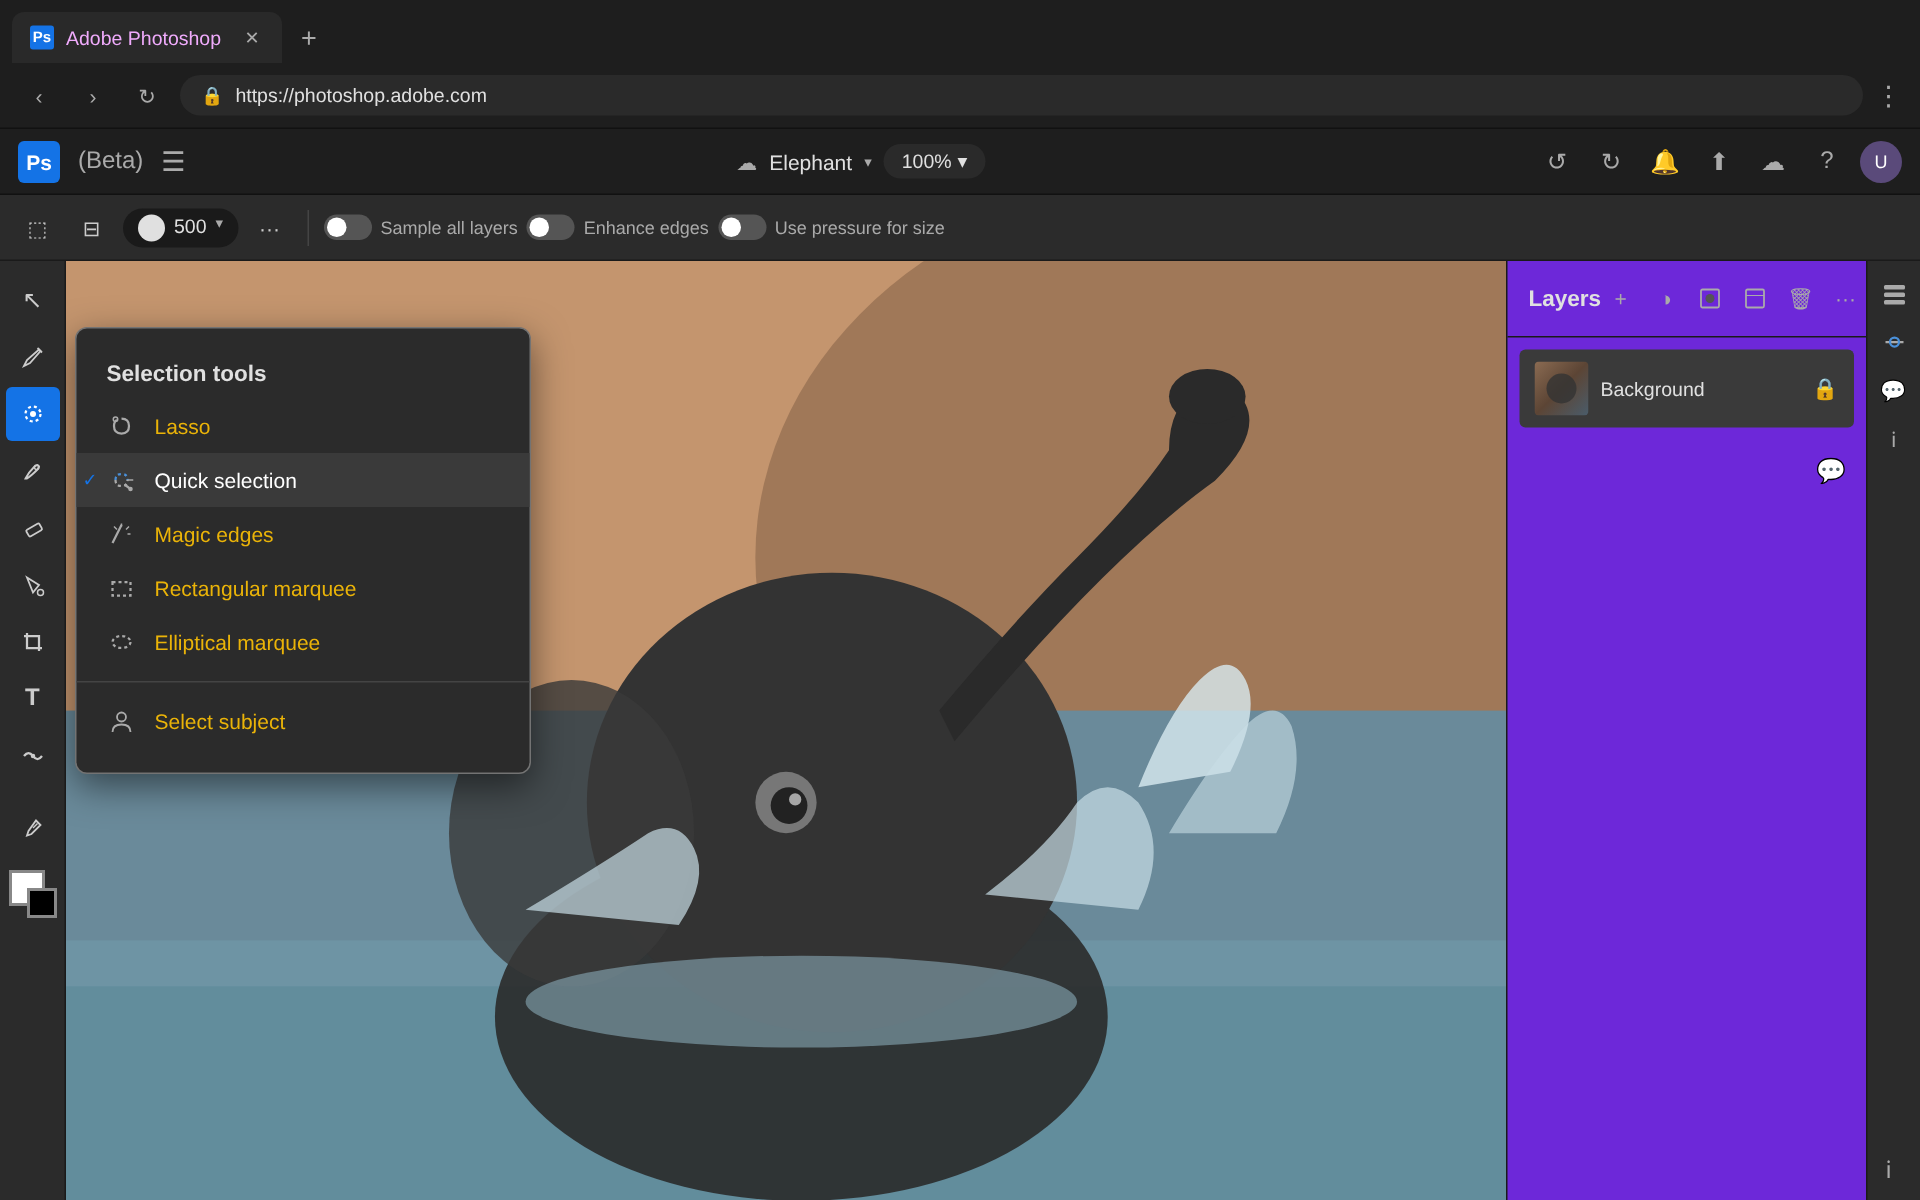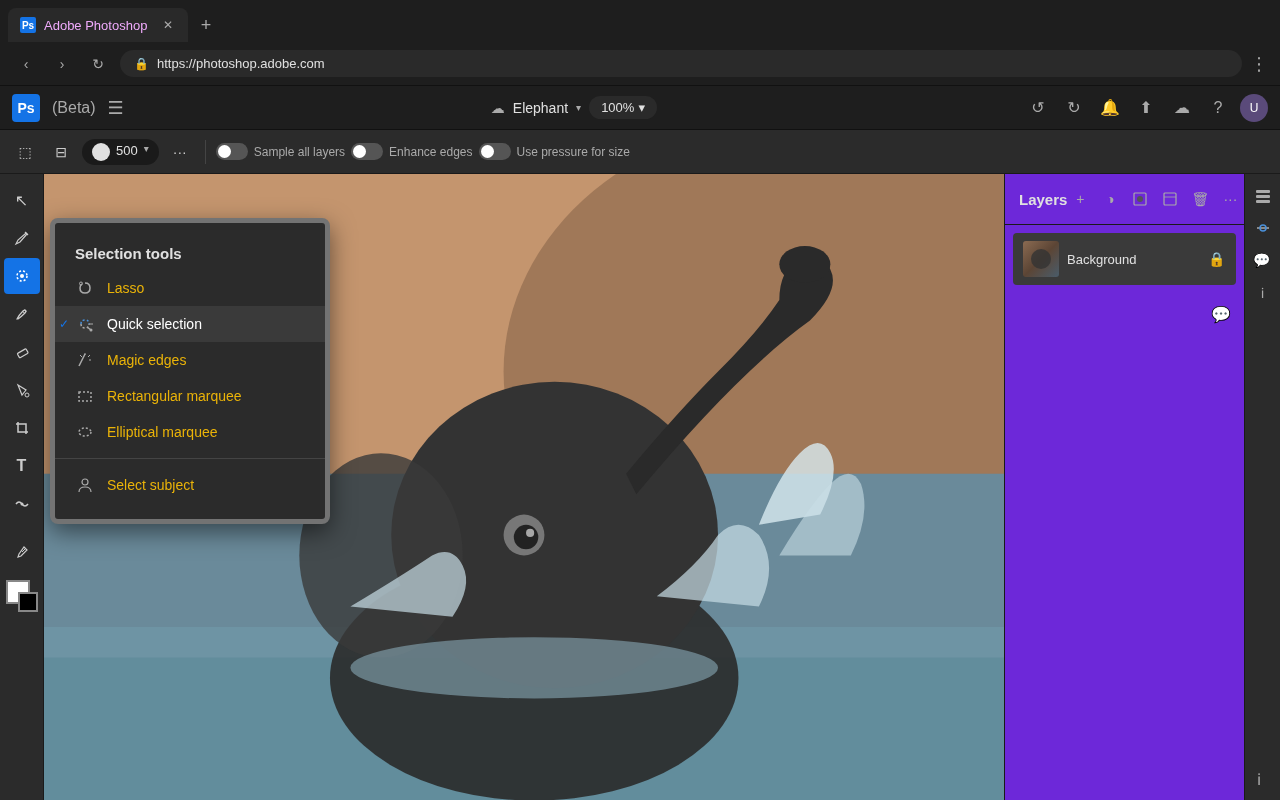--- a/index.html
+++ b/index.html
@@ -60,21 +60,21 @@
     .color-fg { width: 24px; height: 24px; background: white; border: 2px solid #888; position: absolute; top: 0; left: 0; }
     .color-bg { width: 20px; height: 20px; background: black; border: 2px solid #888; position: absolute; bottom: 0; right: 0; }
 
     
     .canvas-area { flex: 1; background: #404040; position: relative; overflow: hidden; }
 
     
     .photo-bg { width: 100%; height: 100%; background: linear-gradient(135deg, #8B7355 0%, #5C4A3A 30%, #3a3a4a 60%, #6B8FA0 100%); position: absolute; top: 0; left: 0; }
 
     
-    .dropdown-menu { position: absolute; top: 44px; left: 6px; background: #2b2b2b; border: 5px solid #737373; border-radius: 8px; width: 280px; padding: 16px 0; box-shadow: 0 8px 24px rgba(0,0,0,0.5); z-index: 100; }
+    .dropdown-menu { position: absolute; top: 44px; left: 6px; background: #2b2b2b; border: 1px solid #737373; border-radius: 8px; width: 304px; padding: 16px 0; box-shadow: 0 8px 24px rgba(0,0,0,0.5); z-index: 100; }
     .menu-section-title { padding: 6px 20px 8px; font-size: 15px; font-weight: 600; color: #e0e0e0; }
     .menu-item { display: flex; align-items: center; padding: 8px 20px; gap: 12px; cursor: pointer; position: relative; }
     .menu-item-icon { width: 20px; height: 20px; display: flex; align-items: center; justify-content: center; color: #aaa; font-size: 14px; flex-shrink: 0; }
     .menu-item-label { font-size: 14px; color: #eab308; }
     .menu-check { position: absolute; left: 4px; color: #1473E6; font-size: 12px; }
     .menu-divider { height: 1px; background: #444; margin: 8px 0; }
 
     
     .right-panel { width: 240px; background: #6d28d9; border-left: 1px solid #1a1a1a; display: flex; flex-direction: column; flex-shrink: 0; }
     .panel-header { display: flex; align-items: center; justify-content: space-between; padding: 12px 14px; border-bottom: 1px solid #1a1a1a; }

